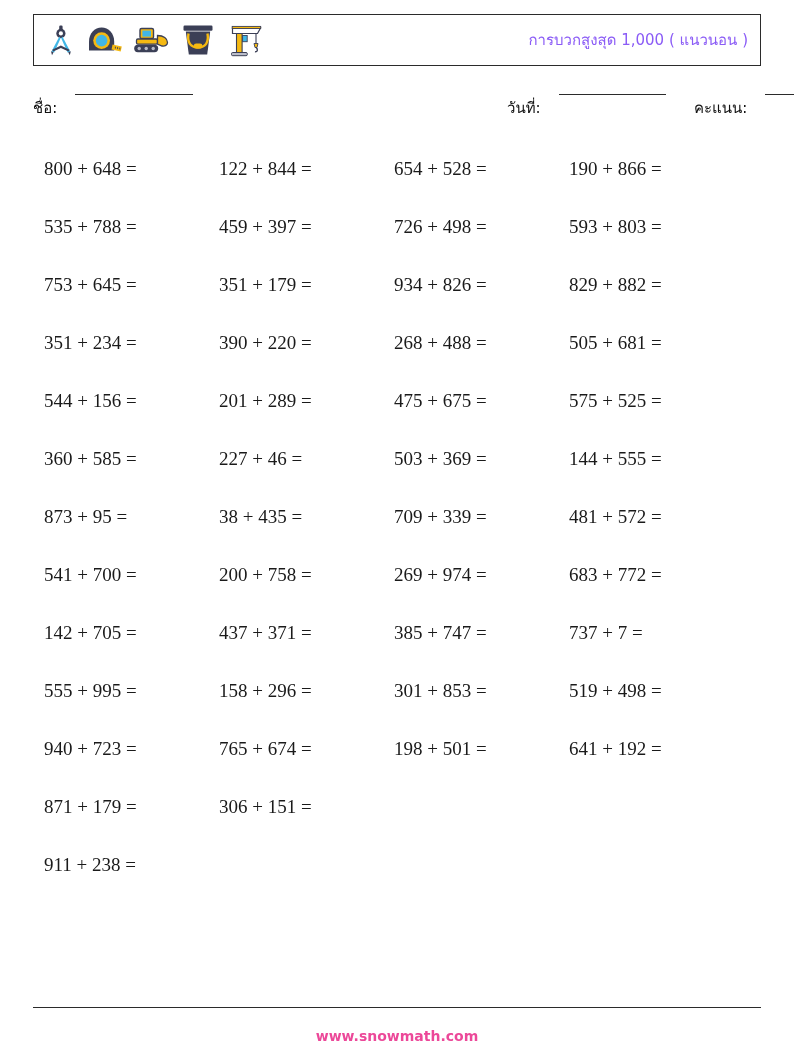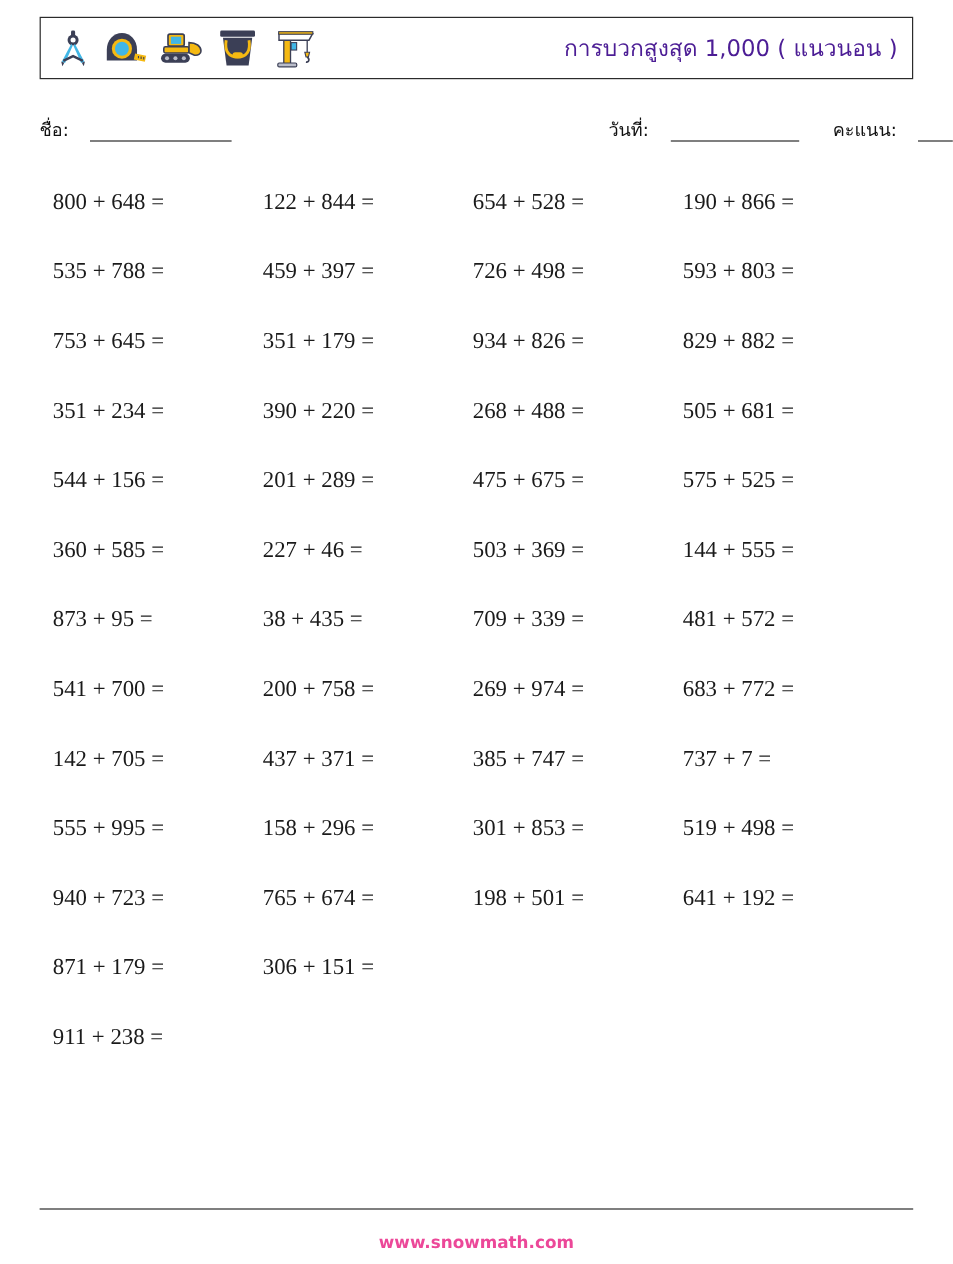--- a/index.html
+++ b/index.html
@@ -35,41 +35,41 @@
     align-items: center;
     gap: 7px;
   }
   .icon-strip svg { display: block; }
 
   .sheet-title {
     position: absolute;
     right: 12px;
     top: 50%;
     transform: translateY(-50%);
-    font-size: 19px;
+    font-size: 15px;
     font-family: "DejaVu Sans", "Liberation Sans", sans-serif;
-    color: #4c1d95;
+    color: #8b5cf6;
     white-space: nowrap;
   }
 
   
   .meta-row {
     position: absolute;
     left: 33px;
     top: 96px;
     width: 728px;
     height: 26px;
     font-size: 15px;
     font-family: "DejaVu Sans", "Liberation Sans", sans-serif;
   }
   .meta-field {
     position: absolute;
     white-space: nowrap;
     display: flex;
-    align-items: flex-end;
+    align-items: flex-start;
     gap: 18px;
   }
   .meta-label { color: #111111; }
   .rule {
     display: inline-block;
     border-bottom: 1.4px solid #2b2b2b;
     height: 0;
     position: relative;
     top: -2px;
   }

